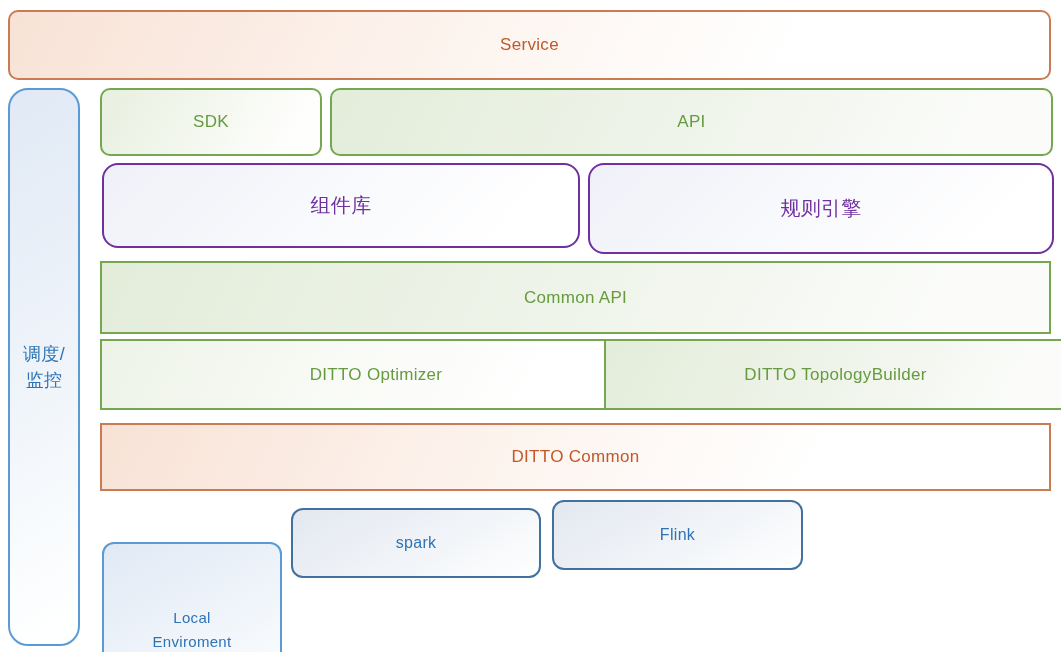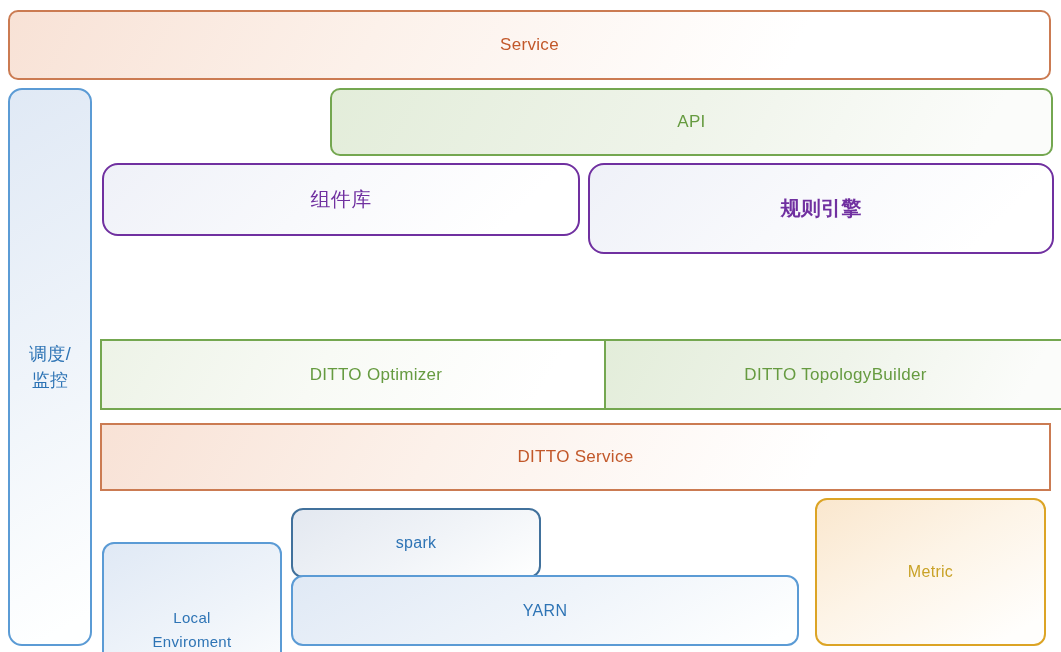--- a/index.html
+++ b/index.html
@@ -59,25 +59,25 @@
     background: linear-gradient(150deg, #E3E8F0 0%, #F1F4F8 55%, #FDFEFE 95%);
   }
   .theme-gold {
     border-color: #DCA425;
     color: #C9A227;
     background: linear-gradient(150deg, #FAE7CE 0%, #FDF4E7 45%, #FFFEFC 90%);
   }
 
   
   .b-service   { left: 8px;   top: 10px;  width: 1043px; height: 70px;  border-radius: 10px; font-size: 17px; }
-  .b-sidebar   { left: 8px;   top: 88px;  width: 84px;   height: 558px; border-radius: 14px; font-size: 18px; line-height: 1.45; }
+  .b-sidebar   { left: 8px;   top: 88px;  width: 72px;   height: 558px; border-radius: 20px; font-size: 18px; line-height: 1.45; }
   .b-sdk       { left: 100px; top: 88px;  width: 222px;  height: 68px;  border-radius: 10px; font-size: 17px; }
   .b-api       { left: 330px; top: 88px;  width: 723px;  height: 68px;  border-radius: 10px; font-size: 17px; }
-  .b-comp      { left: 102px; top: 163px; width: 478px;  height: 73px;  border-radius: 16px; font-size: 20px; }
-  .b-rule      { left: 588px; top: 163px; width: 466px;  height: 91px;  border-radius: 16px; font-size: 20px; font-weight: bold; }
+  .b-comp      { left: 102px; top: 163px; width: 478px;  height: 85px;  border-radius: 16px; font-size: 20px; }
+  .b-rule      { left: 588px; top: 163px; width: 466px;  height: 91px;  border-radius: 16px; font-size: 20px; }
   .b-common    { left: 100px; top: 261px; width: 951px;  height: 73px;  border-radius: 0;    font-size: 17px; }
   .b-opt       { left: 100px; top: 339px; width: 552px;  height: 71px;  border-radius: 0;    font-size: 17px;
                  background: linear-gradient(118deg, #EDF3E7 0%, #F8FAF5 40%, #FFFFFF 80%); }
   .b-topo      { left: 604px; top: 339px; width: 463px;  height: 71px;  border-radius: 0;    font-size: 17px; }
   .b-runtime   { left: 100px; top: 423px; width: 951px;  height: 68px;  border-radius: 0;    font-size: 17px; }
   .b-localenv  { left: 102px; top: 498px; width: 180px;  height: 175px; border-radius: 12px; font-size: 15px; line-height: 1.6; margin-top: 44px; }
   .b-spark     { left: 291px; top: 500px; width: 250px;  height: 70px;  border-radius: 12px; font-size: 16px; margin-top: 8px; }
   .b-flink     { left: 552px; top: 500px; width: 251px;  height: 70px;  border-radius: 12px; font-size: 16px; }
   .b-yarn      { left: 291px; top: 575px; width: 508px;  height: 71px;  border-radius: 12px; font-size: 16px; }
   .b-metric    { left: 815px; top: 498px; width: 231px;  height: 148px; border-radius: 12px; font-size: 16px; }
@@ -94,56 +94,59 @@
     <span>Service</span>
   </div>
 
   <div class="box theme-blue b-sidebar stacked">
     <div>
       <span>调度/</span>
       <span>监控</span>
     </div>
   </div>
 
+  <div class="box theme-green b-sdk">
+    <span>SDK</span>
+  </div>
 
   <div class="box theme-green-deep b-api">
     <span>API</span>
   </div>
 
   <div class="box theme-purple b-comp">
     <span>组件库</span>
   </div>
 
   <div class="box theme-purple b-rule">
     <span>规则引擎</span>
   </div>
 
+  <div class="box theme-green-deep b-common">
+    <span>Common API</span>
+  </div>
 
   <div class="box theme-green b-opt">
     <span>DITTO Optimizer</span>
   </div>
 
   <div class="box theme-green-deep b-topo">
     <span>DITTO TopologyBuilder</span>
   </div>
 
   <div class="box theme-orange b-runtime">
-    <span>DITTO Service</span>
+    <span>DITTO Common</span>
   </div>
 
   <div class="box theme-blue b-localenv">
     <span class="wrap-narrow">Local Enviroment</span>
   </div>
 
   <div class="box theme-blue-dark b-spark">
     <span>spark</span>
   </div>
 
-
-  <div class="box theme-blue b-yarn">
-    <span>YARN</span>
+  <div class="box theme-blue-dark b-flink">
+    <span>Flink</span>
   </div>
 
-  <div class="box theme-gold b-metric">
-    <span>Metric</span>
-  </div>
+
 
 </div>
 
 </body></html>

